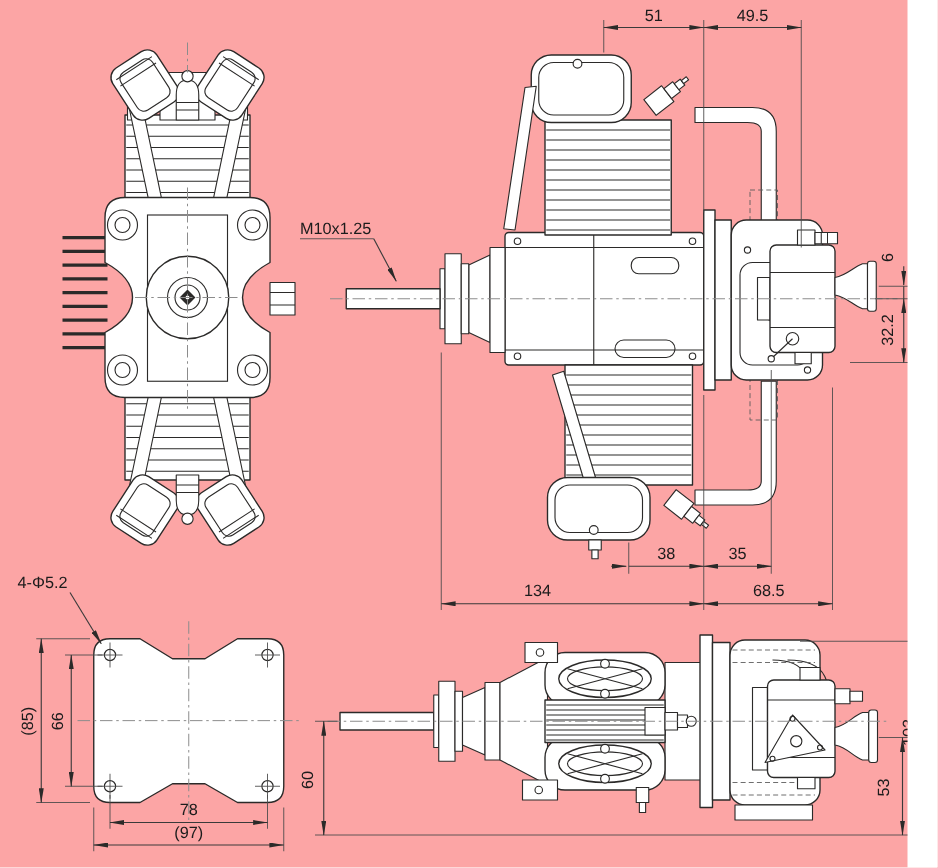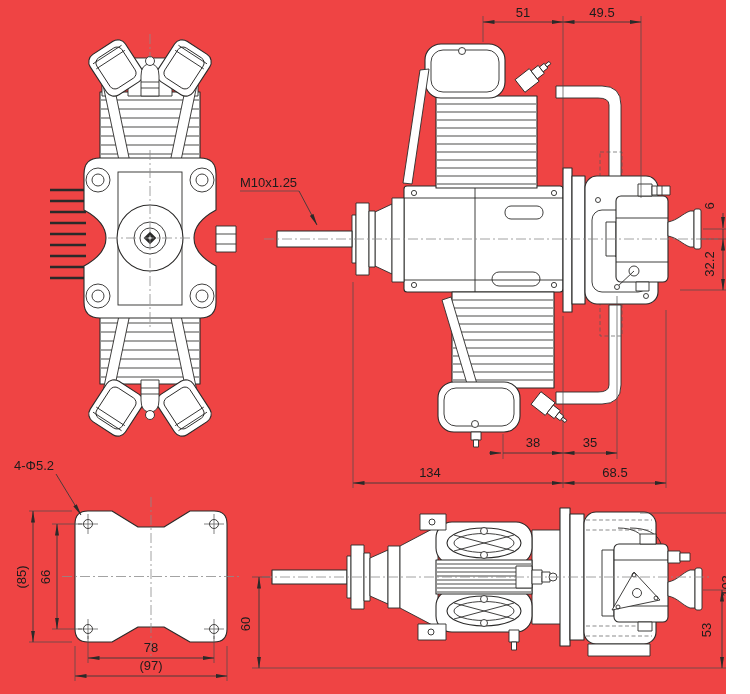--- a/index.html
+++ b/index.html
@@ -1,16 +1,16 @@
 <!DOCTYPE html>
 <html><head>
 <meta charset="utf-8">
 <style>
   html,body{margin:0;padding:0;background:#ffffff;}
-  .stage{width:726px;height:694px;position:relative;background:#ef4444;overflow:hidden;}
+  .stage{width:726px;height:694px;position:relative;background:#fca5a5;overflow:hidden;}
   svg{display:block;}
   text{font-family:"Liberation Sans",sans-serif;font-size:13px;fill:#1c1c1c;}
   .ol{fill:#ffffff;stroke:#2b2a29;stroke-width:1.1;stroke-linejoin:round;}
   .ol2{fill:#ffffff;stroke:#2b2a29;stroke-width:0.9;stroke-linejoin:round;}
   .ln{fill:none;stroke:#2b2a29;stroke-width:0.9;}
   .fin{fill:none;stroke:#2b2a29;stroke-width:0.85;}
   .thk{fill:none;stroke:#2b2a29;stroke-width:2.6;}
   .cl{fill:none;stroke:#8c8c8c;stroke-width:0.8;stroke-dasharray:10 3 2 3;}
   .dim{fill:none;stroke:#3a3a3a;stroke-width:0.9;}
   .ext{fill:none;stroke:#4a4a4a;stroke-width:0.7;}

